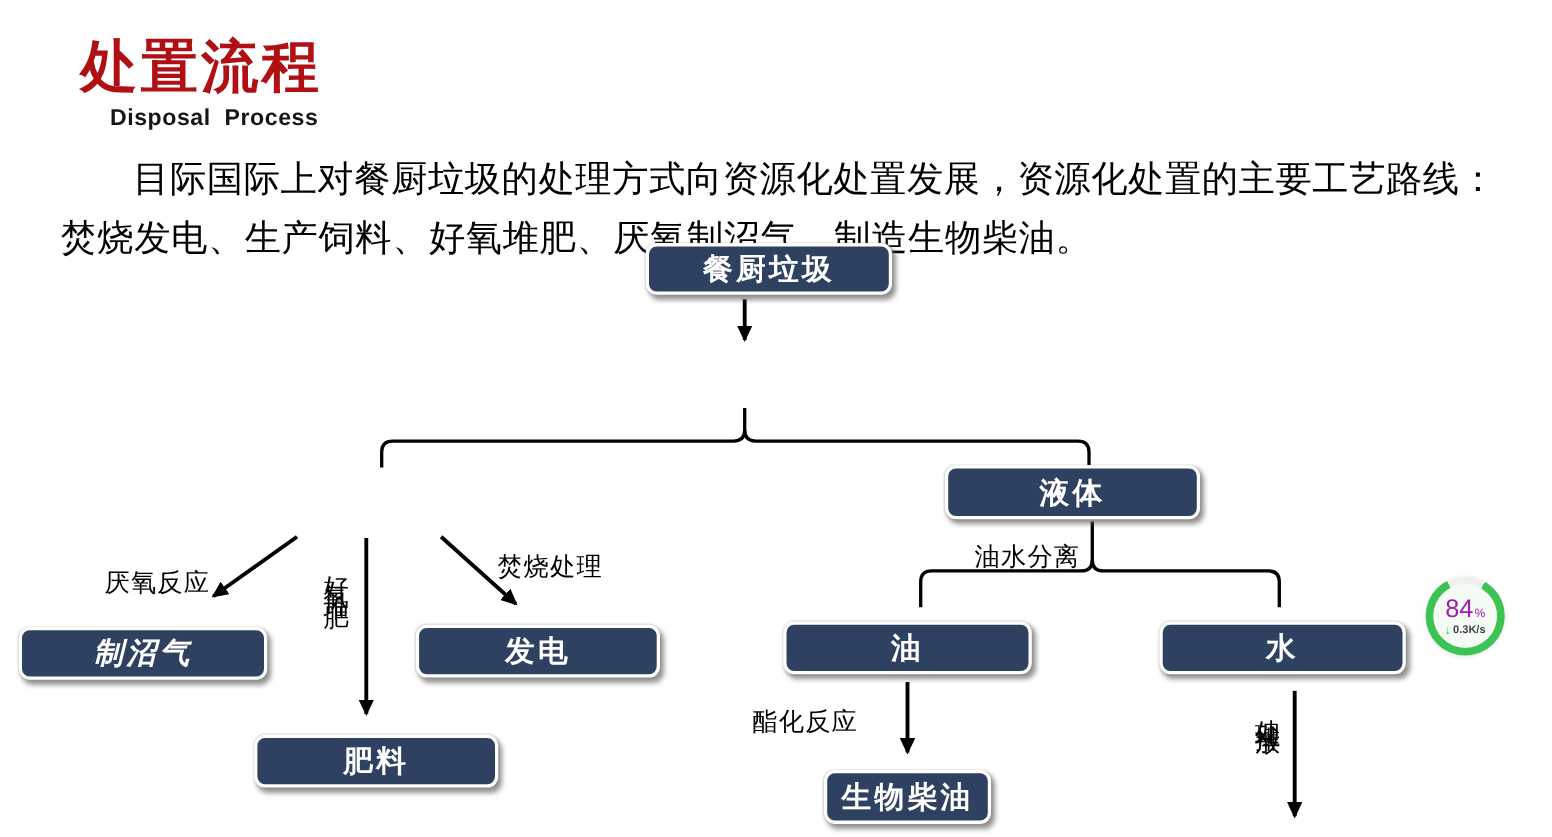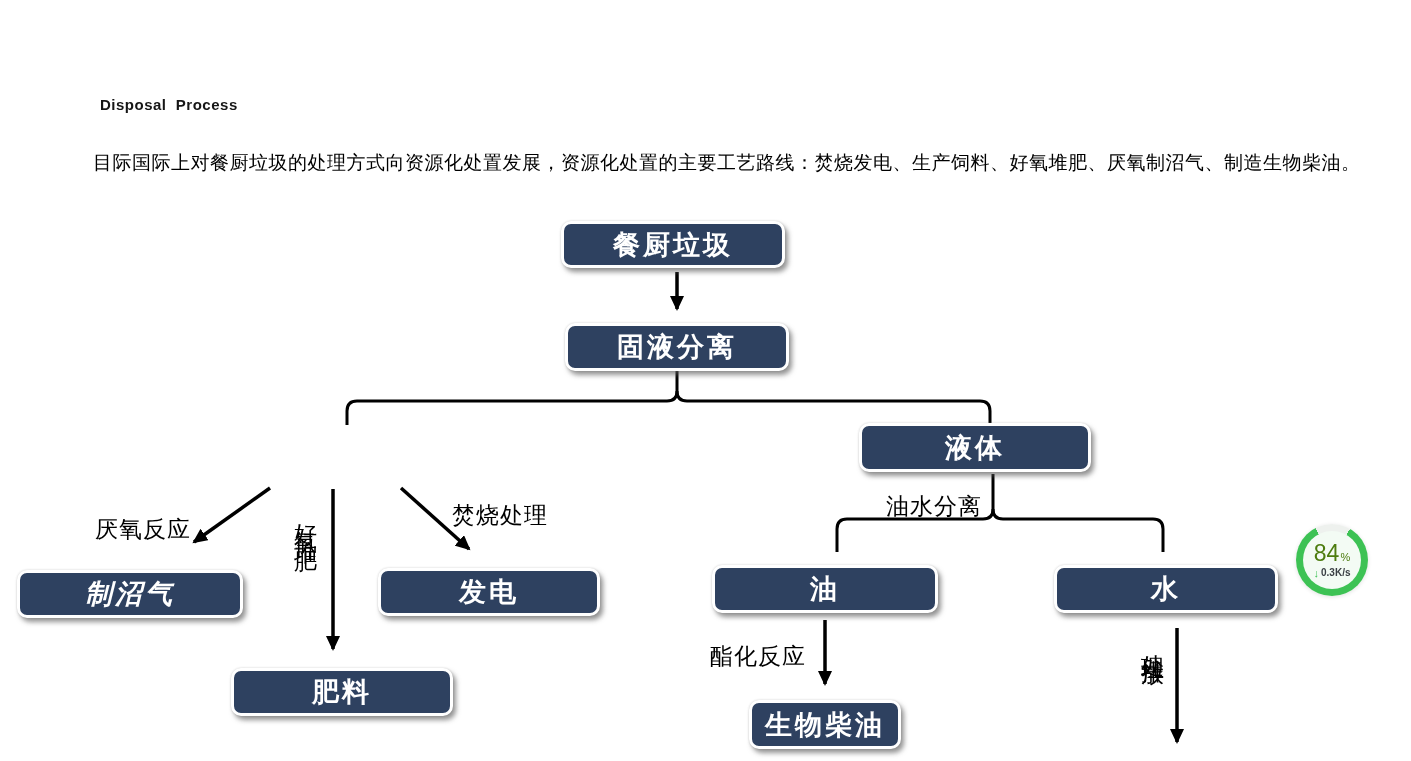--- a/index.html
+++ b/index.html
@@ -10,84 +10,85 @@
     margin:0 auto;
   }
   
   #title {
     position:absolute; left:73px; top:26px;
     font-family:"Liberation Serif", serif;
     font-size:52px; font-weight:700; color:#b01014; letter-spacing:3px;
   }
   #subtitle {
     position:absolute; left:100px; top:96px;
-    font-size:15px; font-weight:600; color:#161616;
+    font-size:21px; font-weight:600; color:#161616;
     white-space:pre; letter-spacing:0.5px;
   }
   
   #intro {
     position:absolute; left:55px; top:136px; width:1312px;
-    font-size:19px; line-height:53px; color:#000;
+    font-size:33px; line-height:53px; color:#000;
     text-indent:2em; letter-spacing:0.5px;
   }
   
   .node {
     position:absolute; background:#2e4160; color:#ffffff;
     border:3px solid #ffffff; border-radius:10px;
     box-shadow:3px 4px 5px rgba(90,90,90,0.65), 0 0 2px rgba(150,150,150,0.45);
     display:flex; align-items:center; justify-content:center;
     font-size:27px; font-weight:700; letter-spacing:3px;
   }
-  #node-kitchen-waste { left:561px; top:221px; width:224px; height:47px; }
+  #node-kitchen-waste { left:587px; top:221px; width:224px; height:47px; }
   #node-separation    { left:565px; top:323px; width:224px; height:48px; }
   #node-solids        { left:236px; top:425px; width:224px; height:47px; }
   #node-liquid        { left:859px; top:423px; width:232px; height:49px; }
   #node-biogas        { left:17px;  top:570px; width:226px; height:48px;font-style:italic; }
   #node-power         { left:378px; top:568px; width:222px; height:48px; }
   #node-fertilizer    { left:231px; top:668px; width:222px; height:48px; }
   #node-oil           { left:712px; top:565px; width:226px; height:48px; }
   #node-water         { left:1054px;top:565px; width:224px; height:48px; }
   #node-biodiesel     { left:749px; top:700px; width:152px; height:49px; }
   
   .edge-label { position:absolute; font-size:23px; color:#000; letter-spacing:1px; }
   .edge-label.vertical {
     writing-mode:vertical-rl; text-orientation:upright;
   }
   #lbl-anaerobic      { left:84px;  top:514px;margin-left:11px; }
   #lbl-aerobic        { left:291px; top:505px; letter-spacing:9px; }
   #lbl-incineration   { left:452px; top:500px; }
   #lbl-oilwater       { left:886px; top:491px; }
-  #lbl-esterification { left:710px; top:641px; }
+  #lbl-esterification { left:684px; top:641px; }
   #lbl-discharge      { left:1138px;top:636px; letter-spacing:3px; }
   
   #connectors { position:absolute; left:0; top:0; pointer-events:none; }
   
   #download-badge {
     position:absolute; left:1296px; top:524px; width:72px; height:72px;
     border-radius:50%;
     background:conic-gradient(from 30deg, #3dc254 84%, #eef1ee 0);
     display:flex; align-items:center; justify-content:center;
     box-shadow:0 1px 4px rgba(0,0,0,0.12); cursor:pointer;
   }
   #download-badge-inner {
     width:58px; height:58px; border-radius:50%; background:#f3fbf4;
     display:flex; flex-direction:column; align-items:center; justify-content:center;
     line-height:1;
   }
-  .badge-percent-row { color:#4d7c0f; display:flex; align-items:baseline; }
+  .badge-percent-row { color:#a21caf; display:flex; align-items:baseline; }
   .badge-percent { font-size:23px; font-weight:400; }
   .badge-percent-sign { font-size:11px; margin-left:1px; }
   .badge-speed-row { margin-top:3px; font-size:10px; font-weight:700; color:#3a3f44; display:flex; align-items:center; }
   .badge-arrow { color:#3dc254; font-size:11px; margin-right:2px; font-weight:700; }
 </style>
 </head>
 <body>
 
 <div id="slide">
 
+  <div id="title">处置流程</div>
   <div id="subtitle">Disposal  Process</div>
 
   <div id="intro">目际国际上对餐厨垃圾的处理方式向资源化处置发展，资源化处置的主要工艺路线：焚烧发电、生产饲料、好氧堆肥、厌氧制沼气、制造生物柴油。</div>
 
   <svg id="connectors" width="1411" height="761" viewBox="0 0 1411 761">
     <defs>
       <marker id="arrow" markerUnits="userSpaceOnUse" markerWidth="16" markerHeight="14" refX="13" refY="7" orient="auto">
         <path d="M0,0 L15,7 L0,14 Z" fill="#000"></path>
       </marker>
     </defs>
@@ -97,21 +98,20 @@
     <path d="M270,488 L194,542" stroke="#000" stroke-width="3.5" fill="none" marker-end="url(#arrow)"></path>
     <path d="M333,489 L333,649" stroke="#000" stroke-width="3.5" fill="none" marker-end="url(#arrow)"></path>
     <path d="M401,488 L469,549" stroke="#000" stroke-width="3.5" fill="none" marker-end="url(#arrow)"></path>
     <path d="M837,552 L837,529 Q837,519 847,519 L983,519 Q993,519 993,509 L993,474" stroke="#000" stroke-width="3" fill="none"></path>
     <path d="M1163,552 L1163,529 Q1163,519 1153,519 L1003,519 Q993,519 993,509" stroke="#000" stroke-width="3" fill="none"></path>
     <path d="M825,620 L825,684" stroke="#000" stroke-width="3.5" fill="none" marker-end="url(#arrow)"></path>
     <path d="M1177,628 L1177,742" stroke="#000" stroke-width="3.5" fill="none" marker-end="url(#arrow)"></path>
   </svg>
 
   <div class="node" id="node-kitchen-waste">餐厨垃圾</div>
-  <div class="node" id="node-separation">固液分离</div>
   <div class="node" id="node-liquid">液体</div>
   <div class="node" id="node-biogas">制沼气</div>
   <div class="node" id="node-fertilizer">肥料</div>
   <div class="node" id="node-power">发电</div>
   <div class="node" id="node-oil">油</div>
   <div class="node" id="node-water">水</div>
   <div class="node" id="node-biodiesel">生物柴油</div>
 
   <div class="edge-label" id="lbl-anaerobic">厌氧反应</div>
   <div class="edge-label vertical" id="lbl-aerobic">好氧堆肥</div>

